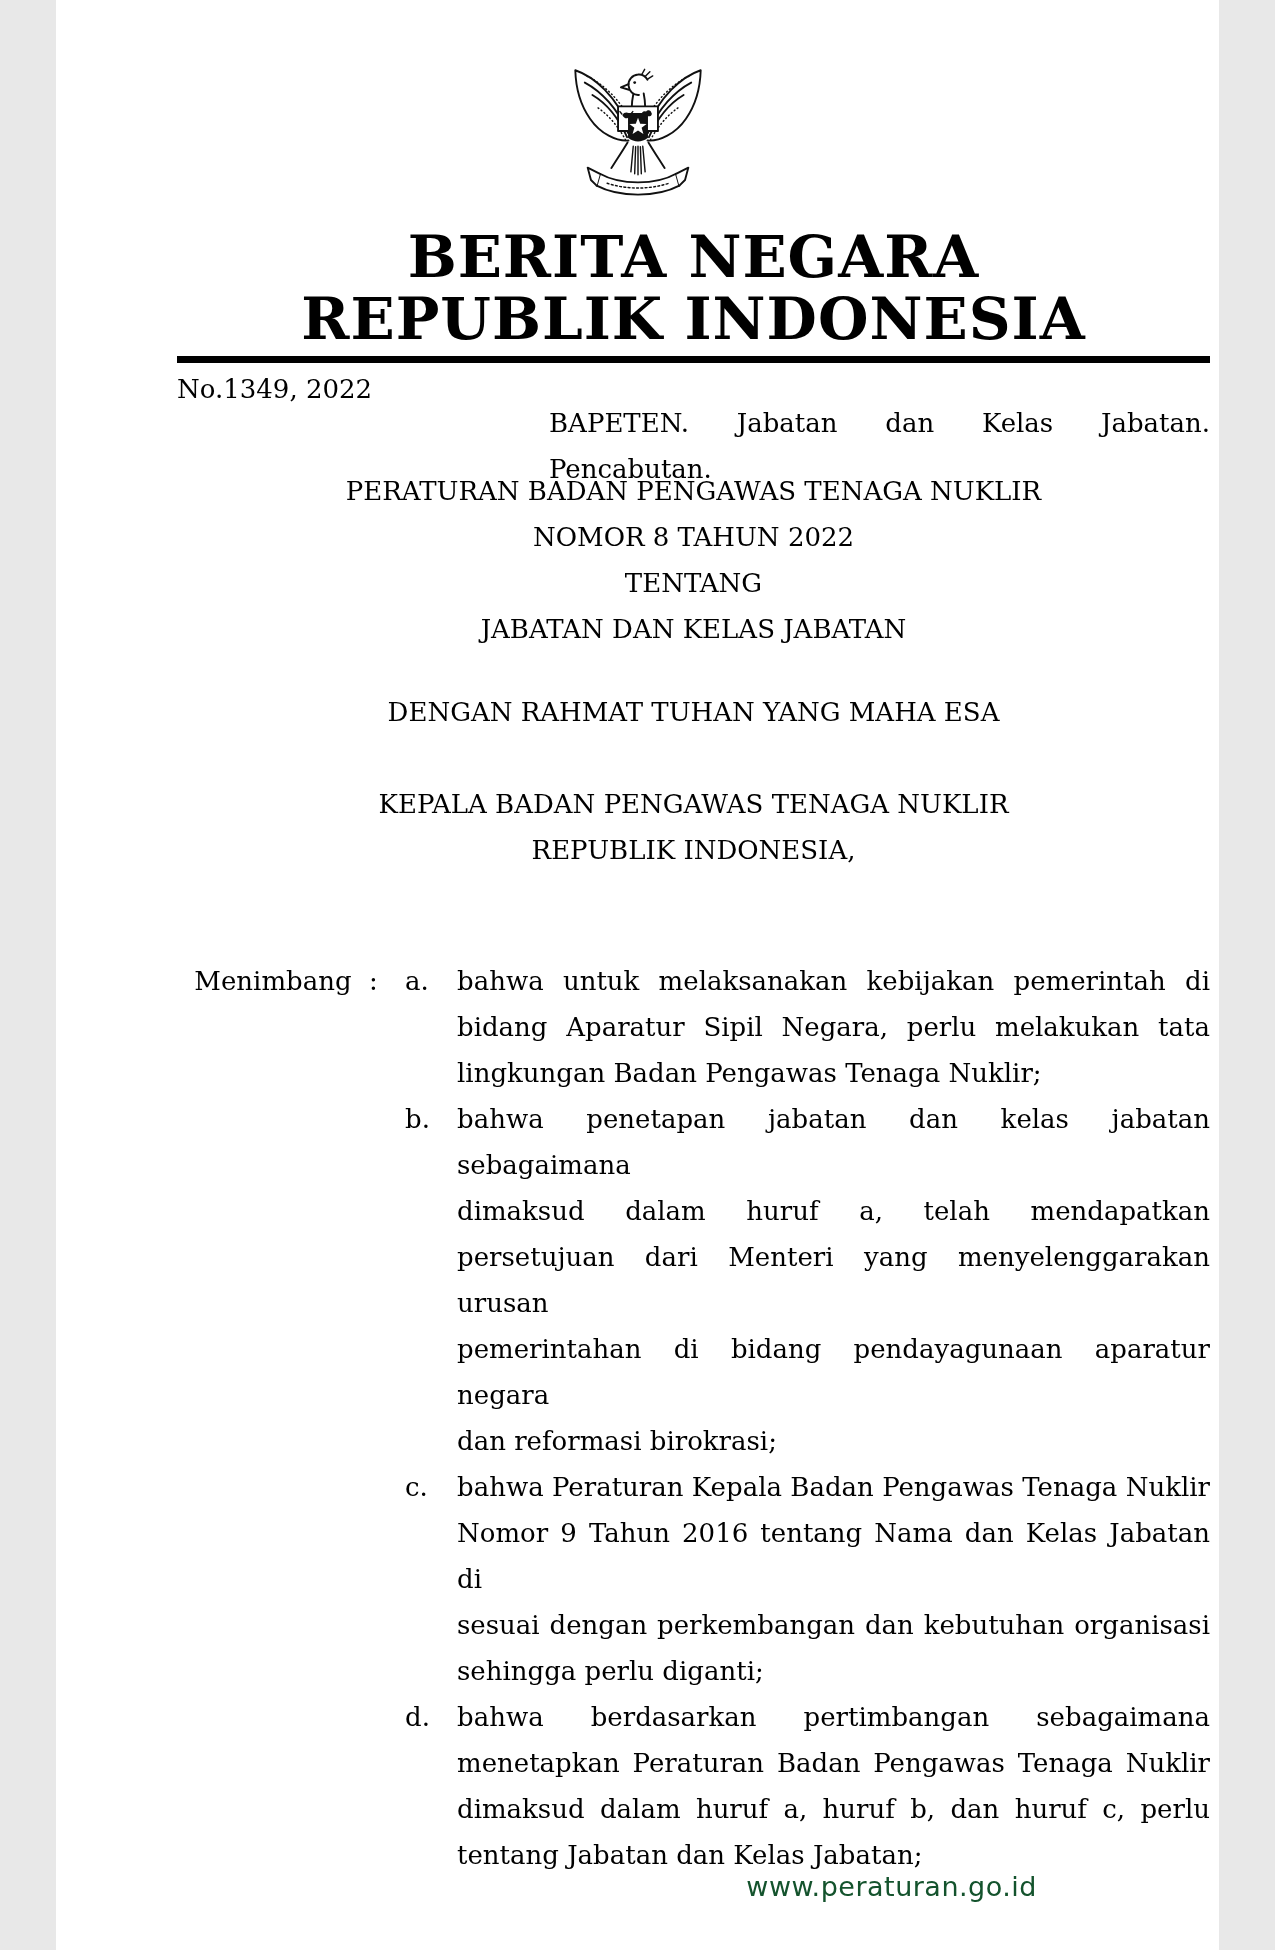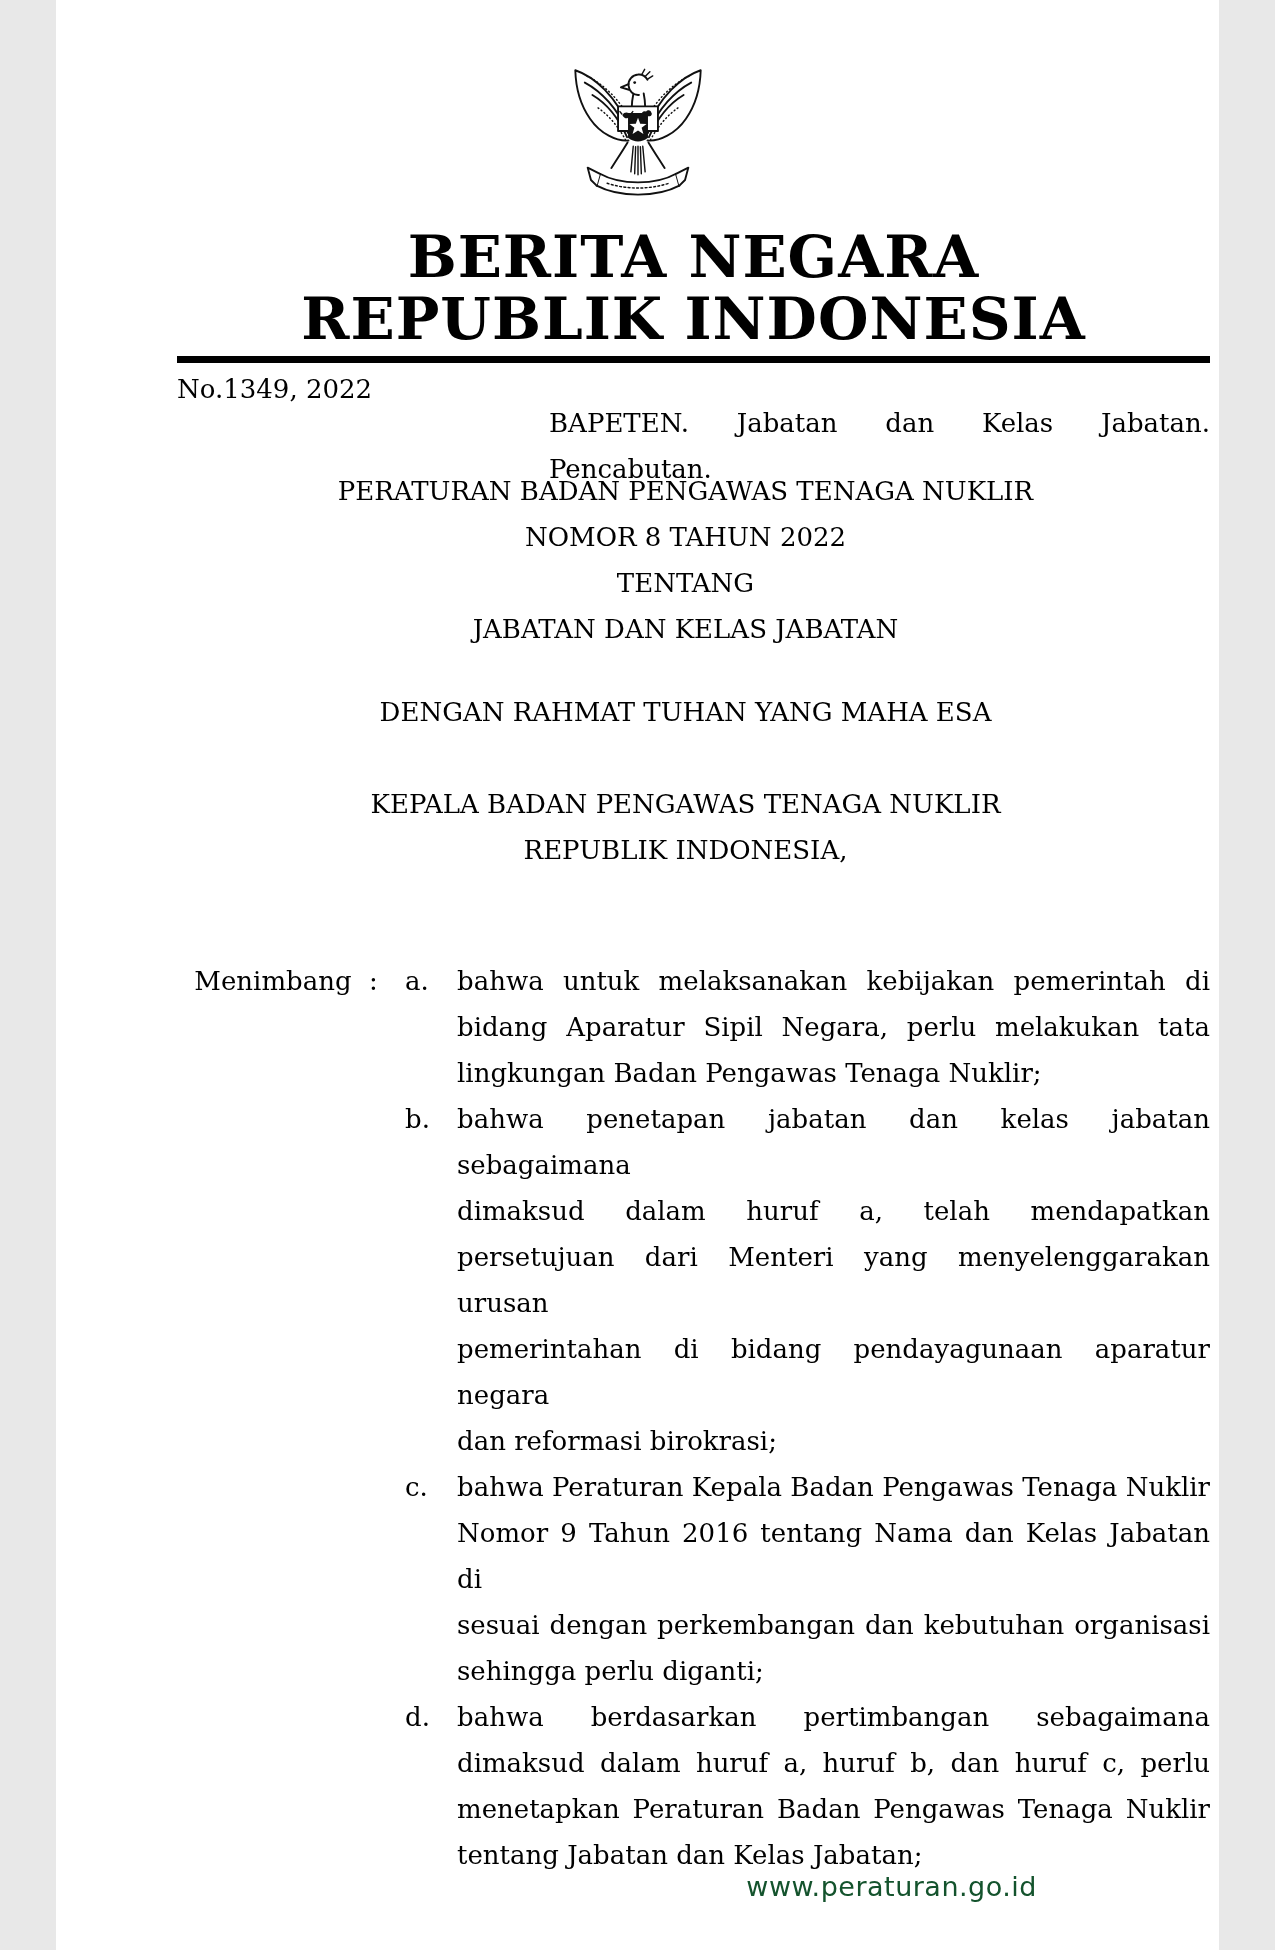--- a/index.html
+++ b/index.html
@@ -30,21 +30,21 @@
   .header-row {
     position:absolute; top:366px; left:121px; width:1033px;
     display:flex; font-size:26px; line-height:46px;
   }
   .header-number { flex:0 0 372px; }
   .header-subject { flex:1;margin-top:34px; }
   .just-line { text-align:justify; text-align-last:justify; }
   .left-line { text-align:left; }
   
   .title-block {
-    position:absolute; top:468px; left:113px; width:1033px;
+    position:absolute; top:468px; left:121px; width:1033px;
     text-align:center; font-size:26px; line-height:46px;
   }
   .spacer-37 { height:37px; }
   .spacer-46 { height:46px; }
   
   .considerations {
     position:absolute; top:958px; left:121px; width:1033px;
     display:grid; grid-template-columns:192px 36px 52px auto;
     font-size:26px; line-height:46px;
     align-items:start;
@@ -166,21 +166,21 @@
       <div class="cl">Nomor 9 Tahun 2016 tentang Nama dan Kelas Jabatan di</div>
       <div class="cl">sesuai dengan perkembangan dan kebutuhan organisasi</div>
       <div class="cl-last">sehingga perlu diganti;</div>
     </div>
 
     <div class="cons-label"></div>
     <div class="cons-colon"></div>
     <div class="cons-letter">d.</div>
     <div class="cons-text">
       <div class="cl">bahwa berdasarkan pertimbangan sebagaimana</div>
+      <div class="cl">menetapkan Peraturan Badan Pengawas Tenaga Nuklir</div>
       <div class="cl">dimaksud dalam huruf a, huruf b, dan huruf c, perlu</div>
-      <div class="cl">menetapkan Peraturan Badan Pengawas Tenaga Nuklir</div>
       <div class="cl-last">tentang Jabatan dan Kelas Jabatan;</div>
     </div>
   </div>
 
   <div class="footer">www.peraturan.go.id</div>
 
 </div>
 
 </body></html>

